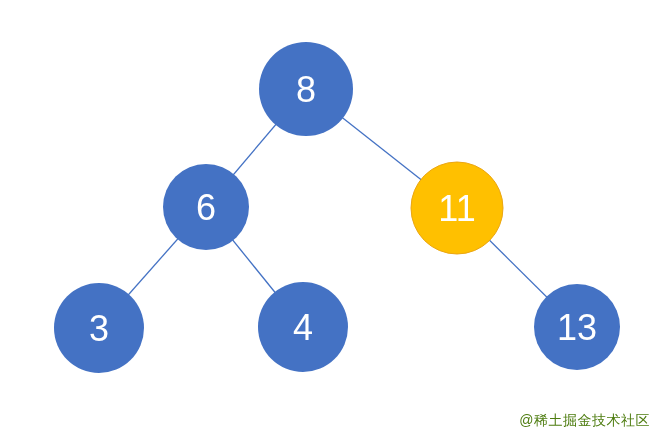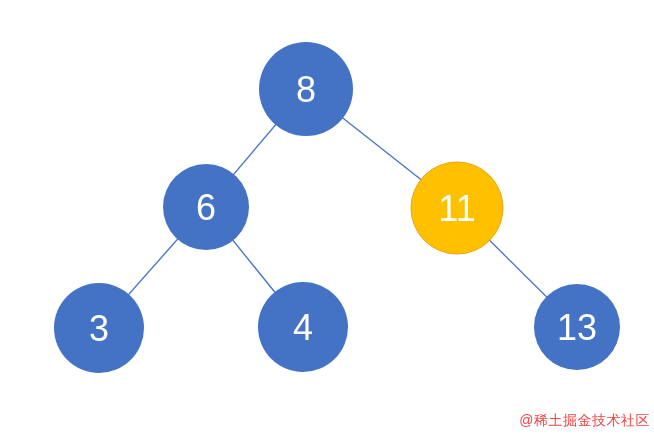--- a/index.html
+++ b/index.html
@@ -71,14 +71,14 @@
         <g>
           <circle cx="303" cy="327" r="45" fill="#4472C4"></circle>
           <text x="303" y="340" fill="#FFFFFF" class="node-label">4</text>
         </g>
         <g>
           <circle cx="577" cy="327" r="43" fill="#4472C4"></circle>
           <text x="577" y="340" fill="#FFFFFF" class="node-label">13</text>
         </g>
       </g>
   </svg>
-  <div class="watermark" style="color: #ef4444;">@稀土掘金技术社区</div>
+  <div class="watermark" style="color: #4d7c0f;">@稀土掘金技术社区</div>
 </div>
 
 </body></html>

